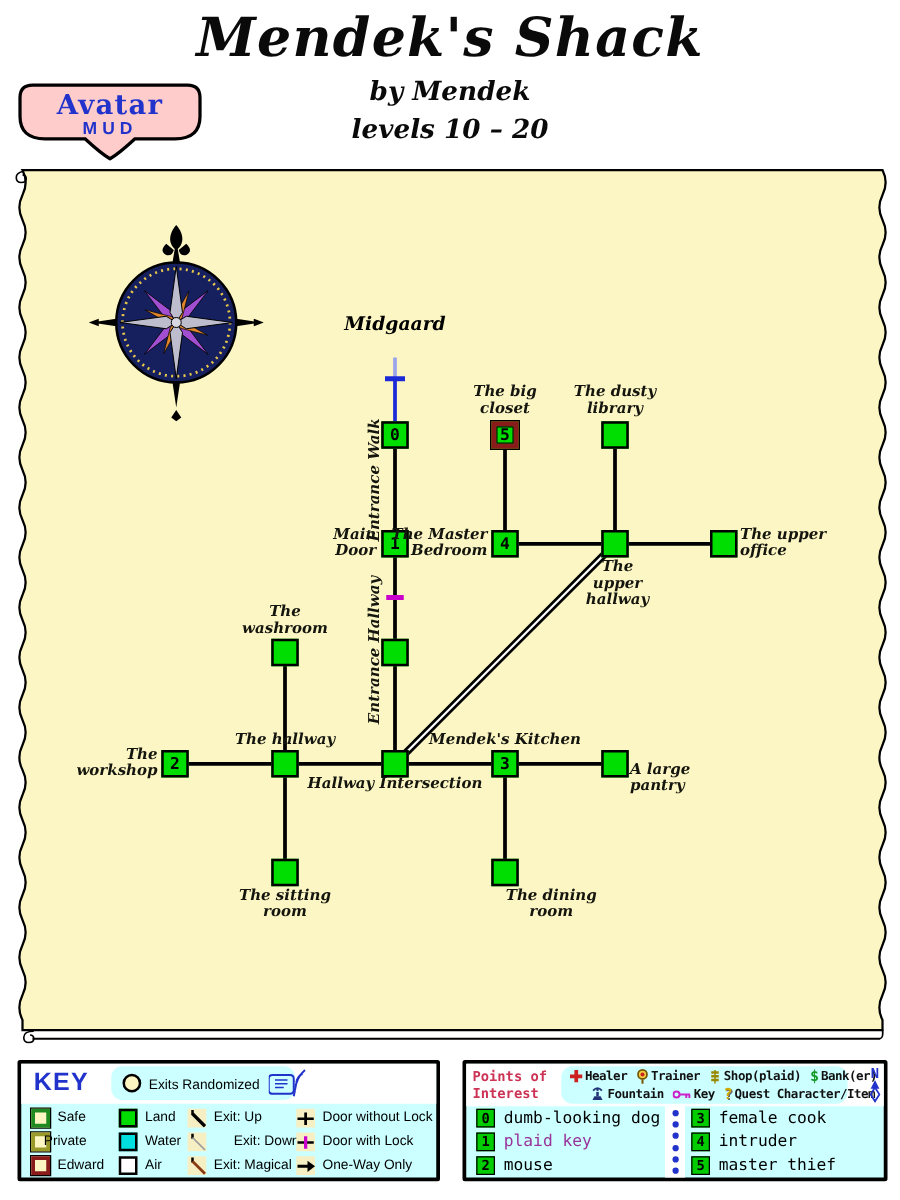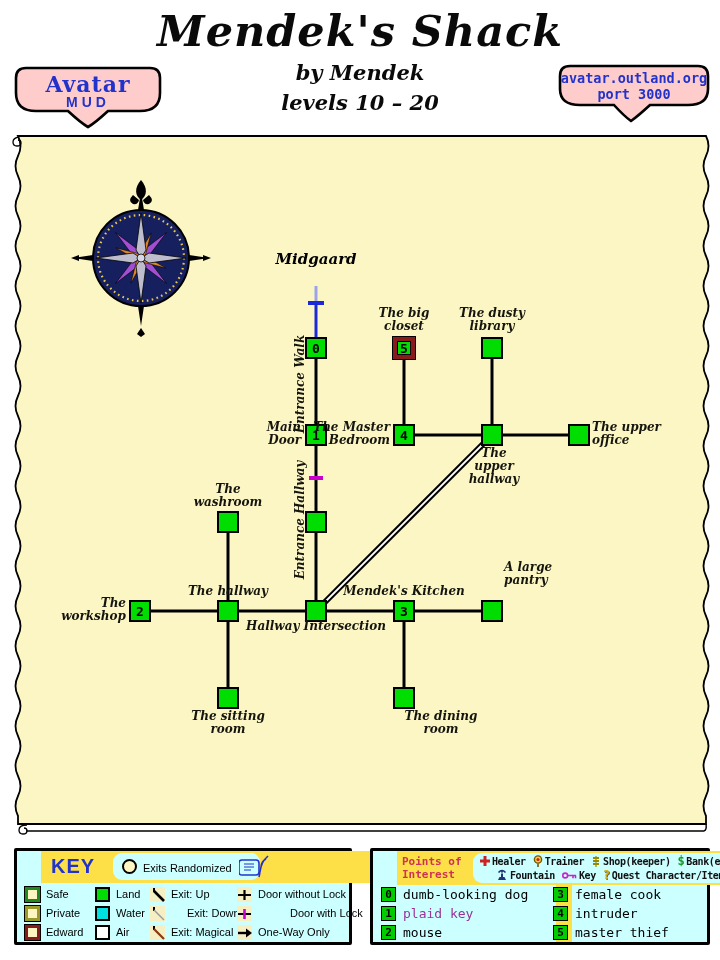--- a/index.html
+++ b/index.html
@@ -25,21 +25,21 @@
   .midgaard{transform:translate(-50%,-50%);font:italic 700 15px "DejaVu Serif",serif;color:#000000;}
 
   
   .room{width:22px;height:22px;box-sizing:border-box;background:#00dd00;border:2px solid #000;
         display:flex;align-items:center;justify-content:center;}
   .room .digit{font:700 13px "DejaVu Sans Mono",monospace;color:#000;line-height:1;}
   .room.cursed{border:4px solid #8a1b1b;box-shadow:0 0 0 1px #000, inset 0 0 0 1px #000;}
 
   
   .panel{box-sizing:border-box;border:3px solid #000;background:#ccffff;border-radius:2px;}
-  .pink{background:#fde047;margin-left:24px;}
+  .pink{background:#ffffff;}
   .cyanbox{background:#ccffff;border-radius:9px;}
   .keytitle{font:800 20px "Liberation Sans",sans-serif;color:#2233cc;letter-spacing:1px;}
   .keylab{font:500 11px "Liberation Sans",sans-serif;color:#000;line-height:15px;white-space:nowrap;}
   .credit{font:700 10.5px "Liberation Sans",sans-serif;color:#2233cc;line-height:12px;}
   .sq{width:15px;height:15px;box-sizing:border-box;}
   .sw-safe{background:#fdf6c2;border:3px solid #1f8a1f;box-shadow:0 0 0 1px #000;}
   .sw-private{background:#fdf6c2;border:3px solid #9a9a2a;box-shadow:0 0 0 1px #000;}
   .sw-cursed{background:#fdf6c2;border:3px solid #8a1b1b;box-shadow:0 0 0 1px #000;}
   .sw-land{background:#00dd00;border:2px solid #000;}
   .sw-water{background:#00e0e0;border:2px solid #000;}
@@ -68,27 +68,20 @@
   <div class="abs sub" style="top:90px;">levels 10 – 20</div>
 
   <div class="abs" style="left:14px;top:66px;width:148px;height:64px;">
     <svg class="abs" style="left:0;top:0;" width="148" height="64">
       <path d="M 12,2 H 136 Q 146,2 146,12 V 27 Q 146,45 126,45 L 94,45 Q 81,57 74,61 Q 67,57 54,45 L 22,45 Q 2,45 2,27 V 12 Q 2,2 12,2 Z" fill="#ffcccc" stroke="#000" stroke-width="2.6"></path>
     </svg>
     <div class="abs badge-text badge-avatar" style="top:5px;">Avatar</div>
     <div class="abs badge-text badge-mud" style="top:28px;text-align:center;">MUD</div>
   </div>
 
-  <div class="abs" style="left:558px;top:64px;width:152px;height:60px;">
-    <svg class="abs" style="left:0;top:0;" width="152" height="60">
-      <path d="M 12,2 H 140 Q 150,2 150,12 V 25 Q 150,41 130,41 L 92,41 Q 80,52 73,57 Q 66,52 56,41 L 22,41 Q 2,41 2,25 V 12 Q 2,2 12,2 Z" fill="#ffcccc" stroke="#000" stroke-width="2.6"></path>
-    </svg>
-    <div class="abs badge-text badge-mono" style="top:6px;">avatar.outland.org</div>
-    <div class="abs badge-text badge-mono" style="top:22px;">port 3000</div>
-  </div>
 
   <svg class="abs" style="left:0;top:0;" width="720" height="960">
     <path id="parchment-path" d="M18,136 H706 q5,10 0,20 q-5,10 0,20 q5,10 0,20 q-5,10 0,20 q5,10 0,20 q-5,10 0,20 q5,10 0,20 q-5,10 0,20 q5,10 0,20 q-5,10 0,20 q5,10 0,20 q-5,10 0,20 q5,10 0,20 q-5,10 0,20 q5,10 0,20 q-5,10 0,20 q5,10 0,20 q-5,10 0,20 q5,10 0,20 q-5,10 0,20 q5,10 0,20 q-5,10 0,20 q5,10 0,20 q-5,10 0,20 q5,10 0,20 q-5,10 0,20 q5,10 0,20 q-5,10 0,20 q5,10 0,20 q-5,10 0,20 q5,10 0,20 q-5,10 0,20 q5,10 0,20 q-5,10 0,20 V824 H18 V816 q-5,-10 0,-20 q5,-10 0,-20 q-5,-10 0,-20 q5,-10 0,-20 q-5,-10 0,-20 q5,-10 0,-20 q-5,-10 0,-20 q5,-10 0,-20 q-5,-10 0,-20 q5,-10 0,-20 q-5,-10 0,-20 q5,-10 0,-20 q-5,-10 0,-20 q5,-10 0,-20 q-5,-10 0,-20 q5,-10 0,-20 q-5,-10 0,-20 q5,-10 0,-20 q-5,-10 0,-20 q5,-10 0,-20 q-5,-10 0,-20 q5,-10 0,-20 q-5,-10 0,-20 q5,-10 0,-20 q-5,-10 0,-20 q5,-10 0,-20 q-5,-10 0,-20 q5,-10 0,-20 q-5,-10 0,-20 q5,-10 0,-20 q-5,-10 0,-20 q5,-10 0,-20 q-5,-10 0,-20 q5,-10 0,-20 Z" fill="#fbf6c3" stroke="#000" stroke-width="1.8"></path>
     <line x1="26" y1="831" x2="704" y2="831" stroke="#000" stroke-width="1.6"></line>
     <path d="M706,824 q1,6 -2,7" fill="none" stroke="#000" stroke-width="1.4"></path>
     <path d="M19,137 q-6,1 -6,5 q0,4 4,4 q4,0 4,-3 q0,-3 -3,-3" fill="none" stroke="#000" stroke-width="1.3"></path>
     <path d="M27,825 q-8,0 -8,5 q0,4 4,4 q4,0 4,-3 q0,-3 -3,-3" fill="none" stroke="#000" stroke-width="1.3"></path>
 
     <g transform="translate(141,258)">
       <path d="M-3,-48 L0,-66 L3,-48 Z M-3,48 L0,68 L3,48 Z" fill="#000"></path>
@@ -190,21 +183,21 @@
   <div class="abs rlabel lab-right" style="left:592px;top:434px;">The upper
 office</div>
   <div class="abs rlabel vlabel" style="left:300px;top:520px;">Entrance Hallway</div>
   <div class="abs rlabel lab-above" style="left:228px;top:509px;">The
 washroom</div>
   <div class="abs rlabel lab-left" style="left:126px;top:610px;">The
 workshop</div>
   <div class="abs rlabel lab-above" style="left:228px;top:598px;">The hallway</div>
   <div class="abs rlabel lab-below" style="left:316px;top:620px;">Hallway Intersection</div>
   <div class="abs rlabel lab-above" style="left:404px;top:598px;">Mendek's Kitchen</div>
-  <div class="abs rlabel lab-right" style="left:504px;top:574px;">A large
+  <div class="abs rlabel lab-right" style="left:504px;top:622px;">A large
 pantry</div>
   <div class="abs rlabel lab-below" style="left:228px;top:710px;">The sitting
 room</div>
   <div class="abs rlabel lab-below" style="left:404px;top:710px;margin-left:37px;">The dining
 room</div>
 
   <div class="abs panel" style="left:14px;top:848px;width:338px;height:97px;">
     <div class="abs pink" style="left:0;top:0;width:332px;height:32px;">
       <div class="abs keytitle" style="left:10px;top:4px;">KEY</div>
       <div class="abs cyanbox" style="left:72px;top:2px;width:147px;height:27px;">
@@ -217,21 +210,21 @@
       </svg>
       <svg class="abs" style="left:216px;top:3px;" width="14" height="26">
         <path d="M11,2 Q4,8 3,18 M3,18 l-1,5 M9,5 q-4,2 -5,7" fill="none" stroke="#2233cc" stroke-width="1.6"></path>
       </svg>
     </div>
 
     <div class="abs sq sw-safe" style="left:8px;top:36px;"></div>
     <div class="abs sq sw-private" style="left:8px;top:55px;"></div>
     <div class="abs sq sw-cursed" style="left:8px;top:74px;"></div>
     <div class="abs keylab" style="left:29px;top:36px;">Safe</div>
-    <div class="abs keylab" style="left:29px;top:55px;">Private</div>
+    <div class="abs keylab" style="left:18px;top:55px;">Private</div>
     <div class="abs keylab" style="left:29px;top:74px;">Edward</div>
 
     <div class="abs sq sw-land" style="left:78px;top:36px;"></div>
     <div class="abs sq sw-water" style="left:78px;top:55px;"></div>
     <div class="abs sq sw-air" style="left:78px;top:74px;"></div>
     <div class="abs keylab" style="left:99px;top:36px;">Land</div>
     <div class="abs keylab" style="left:99px;top:55px;">Water</div>
     <div class="abs keylab" style="left:99px;top:74px;">Air</div>
 
     <svg class="abs sq iconsq" style="left:133px;top:36px;" width="15" height="15">
@@ -256,31 +249,31 @@
     </svg>
     <svg class="abs sq iconsq" style="left:220px;top:55px;" width="15" height="15">
       <path d="M1,8 H14" stroke="#000" stroke-width="2"></path>
         <path d="M7.5,3 V13" stroke="#cc00cc" stroke-width="2.6"></path>
     </svg>
     <svg class="abs sq iconsq" style="left:220px;top:74px;" width="15" height="15">
       <path d="M1,8 H10" stroke="#000" stroke-width="2.4"></path>
         <path d="M9,3.5 L15,8 L9,12.5 Z" fill="#000"></path>
     </svg>
     <div class="abs keylab" style="left:241px;top:36px;">Door without Lock</div>
-    <div class="abs keylab" style="left:241px;top:55px;margin-left:32px;">Door with Lock</div>
+    <div class="abs keylab" style="left:241px;top:55px;">Door with Lock</div>
     <div class="abs keylab" style="left:241px;top:74px;">One-Way Only</div>
   </div>
 
   <div class="abs panel" style="left:370px;top:848px;width:340px;height:97px;">
     <div class="abs pink" style="left:0;top:0;width:334px;height:34px;">
       <div class="abs poititle" style="left:5px;top:4px;">
         <div>Points of</div>
         <div>Interest</div>
       </div>
-      <div class="abs cyanbox" style="left:76px;top:2px;width:268px;height:30px;">
+      <div class="abs cyanbox" style="left:76px;top:2px;width:229px;height:30px;">
         <div class="abs poilegend" style="left:0;top:1px;height:14px;">
           <span class="ic">
               <svg width="10" height="10">
                 <path d="M3.5,0 h3 v3.5 h3.5 v3 h-3.5 v3.5 h-3 v-3.5 h-3.5 v-3 h3.5 Z" fill="#cc2222"></path>
               </svg>
             </span>
           <span>Healer</span>
           <span class="ic">
               <svg width="10" height="13">
                 <circle cx="5" cy="4.5" r="3.6" fill="#f0d040" stroke="#775500" stroke-width="1.4"></circle>
@@ -288,21 +281,21 @@
                 <path d="M5,8.5 V12" stroke="#775500" stroke-width="1.6"></path>
               </svg>
             </span>
           <span>Trainer</span>
           <span class="ic">
               <svg width="10" height="11">
                 <path d="M2,2 h6 M2,5 h6 M2,8 h6" stroke="#998800" stroke-width="2"></path>
                 <path d="M5,0 V11" stroke="#998800" stroke-width="1.2"></path>
               </svg>
             </span>
-          <span>Shop(keeper)</span>
+          <span>Shop(plaid)</span>
           <span class="ic" style="color:#119922;font:800 12px 'DejaVu Sans Mono',monospace;">$</span>
           <span>Bank(er)</span>
         </div>
         <div class="abs poilegend" style="left:16px;top:15px;height:14px;">
           <span class="ic">
               <svg width="12" height="12">
                 <path d="M2,11 h8 l-1.5,-3 h-5 Z" fill="#223377"></path>
                 <rect x="5" y="4.5" width="2" height="3.5" fill="#223377"></rect>
                 <path d="M2.5,3.5 Q6,-0.5 9.5,3.5" fill="none" stroke="#223377" stroke-width="1.5"></path>
                 <circle cx="6" cy="2.8" r="1" fill="#223377"></circle>

